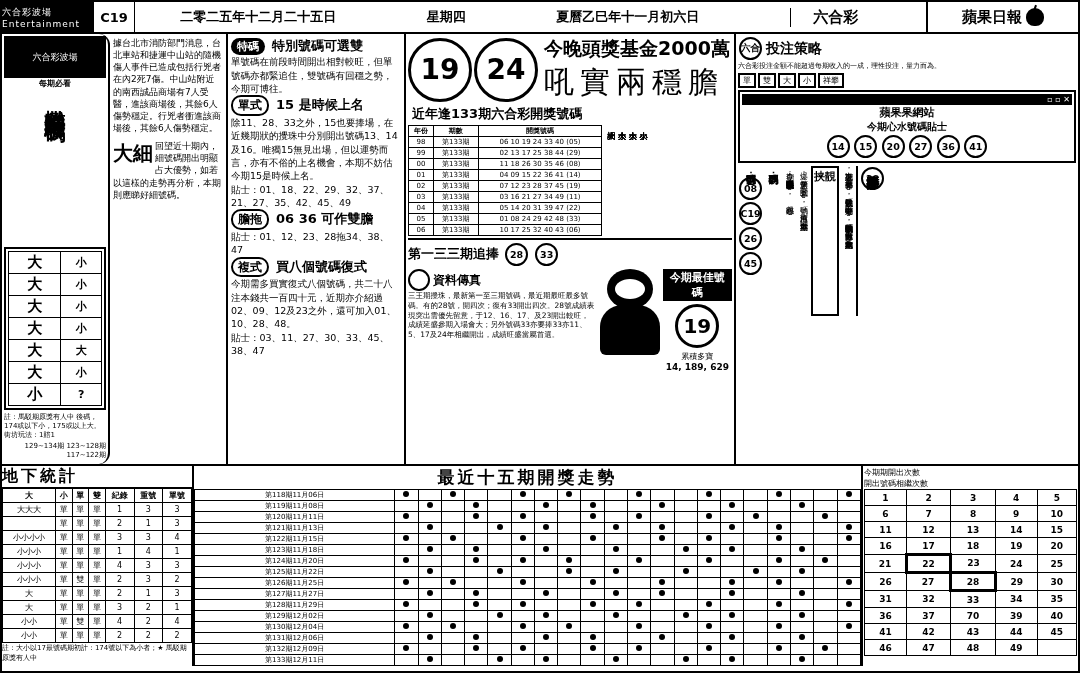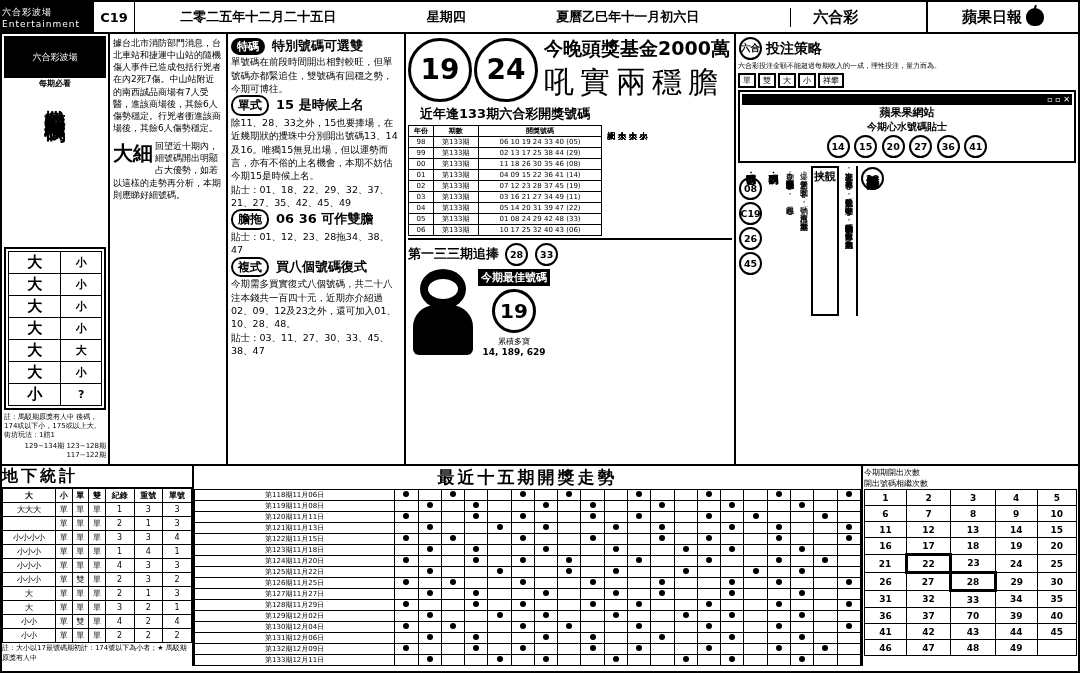--- a/index.html
+++ b/index.html
@@ -11,21 +11,21 @@
   .hdr-logo{width:90px;border-right:2px solid #000;background:#000;color:#fff;font-size:9px;display:flex;align-items:center;justify-content:center;letter-spacing:1px;}
   .hdr-code{width:40px;display:flex;align-items:center;justify-content:center;font-weight:bold;font-size:13px;border-right:1px solid #000;}
   .hdr-date{flex:1;display:flex;align-items:center;justify-content:space-around;font-size:13px;font-weight:bold;}
   .hdr-title{width:90px;display:flex;align-items:center;justify-content:center;font-size:15px;font-weight:bold;border-left:1px solid #000;}
   .hdr-brand{width:150px;border-left:2px solid #000;display:flex;align-items:center;justify-content:center;gap:4px;font-size:15px;font-weight:bold;}
   .apple{width:18px;height:18px;border-radius:50% 50% 45% 45%;background:#000;position:relative;}
   .apple:after{content:"";position:absolute;top:-3px;left:8px;width:2px;height:6px;background:#000;transform:rotate(20deg);}
   
   .main{display:flex;height:430px;border-bottom:2px solid #000;}
   
-  .colA{width:108px;border-right:2px solid #000;position:relative;padding:2px;box-sizing:border-box;}
+  .colA{width:108px;border-right:2px solid #000;position:relative;padding:2px;box-sizing:border-box;border-radius:11px;}
   .brandbox{height:42px;background:#000;color:#fff;font-size:9px;display:flex;align-items:center;justify-content:center;text-align:center;line-height:1.2;}
   .vtitle{writing-mode:vertical-rl;text-orientation:upright;font-size:21px;font-weight:bold;letter-spacing:2px;margin:4px auto;height:150px;}
   .lotgrid{border:2px solid #000;margin-top:4px;padding:2px;}
   .lotgrid table{border-collapse:collapse;width:100%;}
   .lotgrid td{border:1px solid #000;text-align:center;font-size:11px;font-weight:bold;height:15px;}
   .lotgrid td.big{font-size:15px;}
   .footnote{font-size:7px;line-height:1.25;margin-top:3px;}
   
   .colB{width:118px;border-right:2px solid #000;padding:3px;box-sizing:border-box;font-size:9px;line-height:1.35;}
   .colB p{margin:0 0 6px 0;}
@@ -34,21 +34,21 @@
   .colC{width:178px;border-right:2px solid #000;padding:3px;box-sizing:border-box;font-size:9.5px;line-height:1.4;}
   .sec-head{font-weight:bold;font-size:13px;margin:2px 0;}
   .tagbox{display:inline-block;border:2px solid #000;border-radius:10px;padding:0 5px;font-size:12px;font-weight:bold;margin-right:4px;}
   .tag-solid{display:inline-block;background:#000;color:#fff;border-radius:9px;padding:1px 6px;font-size:11px;font-weight:bold;margin-right:4px;}
   
   .colD{width:330px;border-right:2px solid #000;padding:2px;box-sizing:border-box;}
   .balls{display:flex;align-items:center;gap:2px;}
   .ball{width:58px;height:58px;border-radius:50%;border:3px solid #000;display:flex;align-items:center;justify-content:center;font-size:28px;font-weight:bold;}
   .headline1{font-size:19px;font-weight:bold;}
   .headline2{font-size:30px;font-weight:normal;letter-spacing:6px;}
-  .smalltitle{font-size:13px;font-weight:bold;margin:2px 12px;}
+  .smalltitle{font-size:13px;font-weight:bold;margin:2px 4px;}
   .tblHist{border-collapse:collapse;width:100%;font-size:7px;}
   .tblHist td,.tblHist th{border:1px solid #000;padding:0 1px;text-align:center;}
   .vtxt{writing-mode:vertical-rl;text-orientation:upright;font-size:8px;line-height:1.1;}
   
   .colE{flex:1;padding:2px;box-sizing:border-box;font-size:8px;}
   .numring{width:19px;height:19px;border:2px solid #000;border-radius:50%;display:inline-flex;align-items:center;justify-content:center;font-size:9.5px;font-weight:bold;margin:1px;}
   .panel{border:2px solid #000;padding:2px;margin-top:2px;}
   .winbar{background:#000;color:#fff;font-size:8px;padding:1px 2px;display:flex;justify-content:space-between;}
   
   .bottom{display:flex;height:auto;}
@@ -243,20 +243,27 @@
         </div>
       </div>
 
       <div style="border-top:2px solid #000;margin-top:2px;padding-top:2px;">
         <span class="sec-head">第一三三期追捧</span>
         <span class="numring">28</span>
         <span class="numring">33</span>
       </div>
 
       <div class="row" style="margin-top:2px;">
+        <div style="width:60%;">
+          <div style="display:flex;align-items:center;gap:3px;">
+            <span style="width:18px;height:18px;border:2px solid #000;border-radius:50%;display:inline-block"></span>
+            <span style="font-size:12px;font-weight:bold">資料傳真</span>
+          </div>
+          <div style="font-size:7.5px;line-height:1.3">三王期攪珠，最新第一至三期號碼，最近期最旺最多號碼。有的28號，開四次；復有33開出四次。28號成績表現突出需優先留意，于12、16、17、及23開出較旺，成績延盛參期入場會大；另外號碼33亦要捧33亦11、5、17及24年相繼開出，成績旺盛當屬首選。</div>
+        </div>
         <div class="mascot">
           <div class="m-head"></div>
           <div class="m-face"></div>
           <div class="m-body"></div>
         </div>
         <div style="text-align:center;">
           <div style="background:#000;color:#fff;font-size:11px;font-weight:bold;padding:1px 3px;font-family:Liberation Serif, serif;">今期最佳號碼</div>
           <div class="ball" style="width:38px;height:38px;font-size:20px;margin:3px auto;">19</div>
           <div style="font-size:8px">累積多寶</div>
           <div style="font-size:9px;font-weight:bold">14, 189, 629</div>

